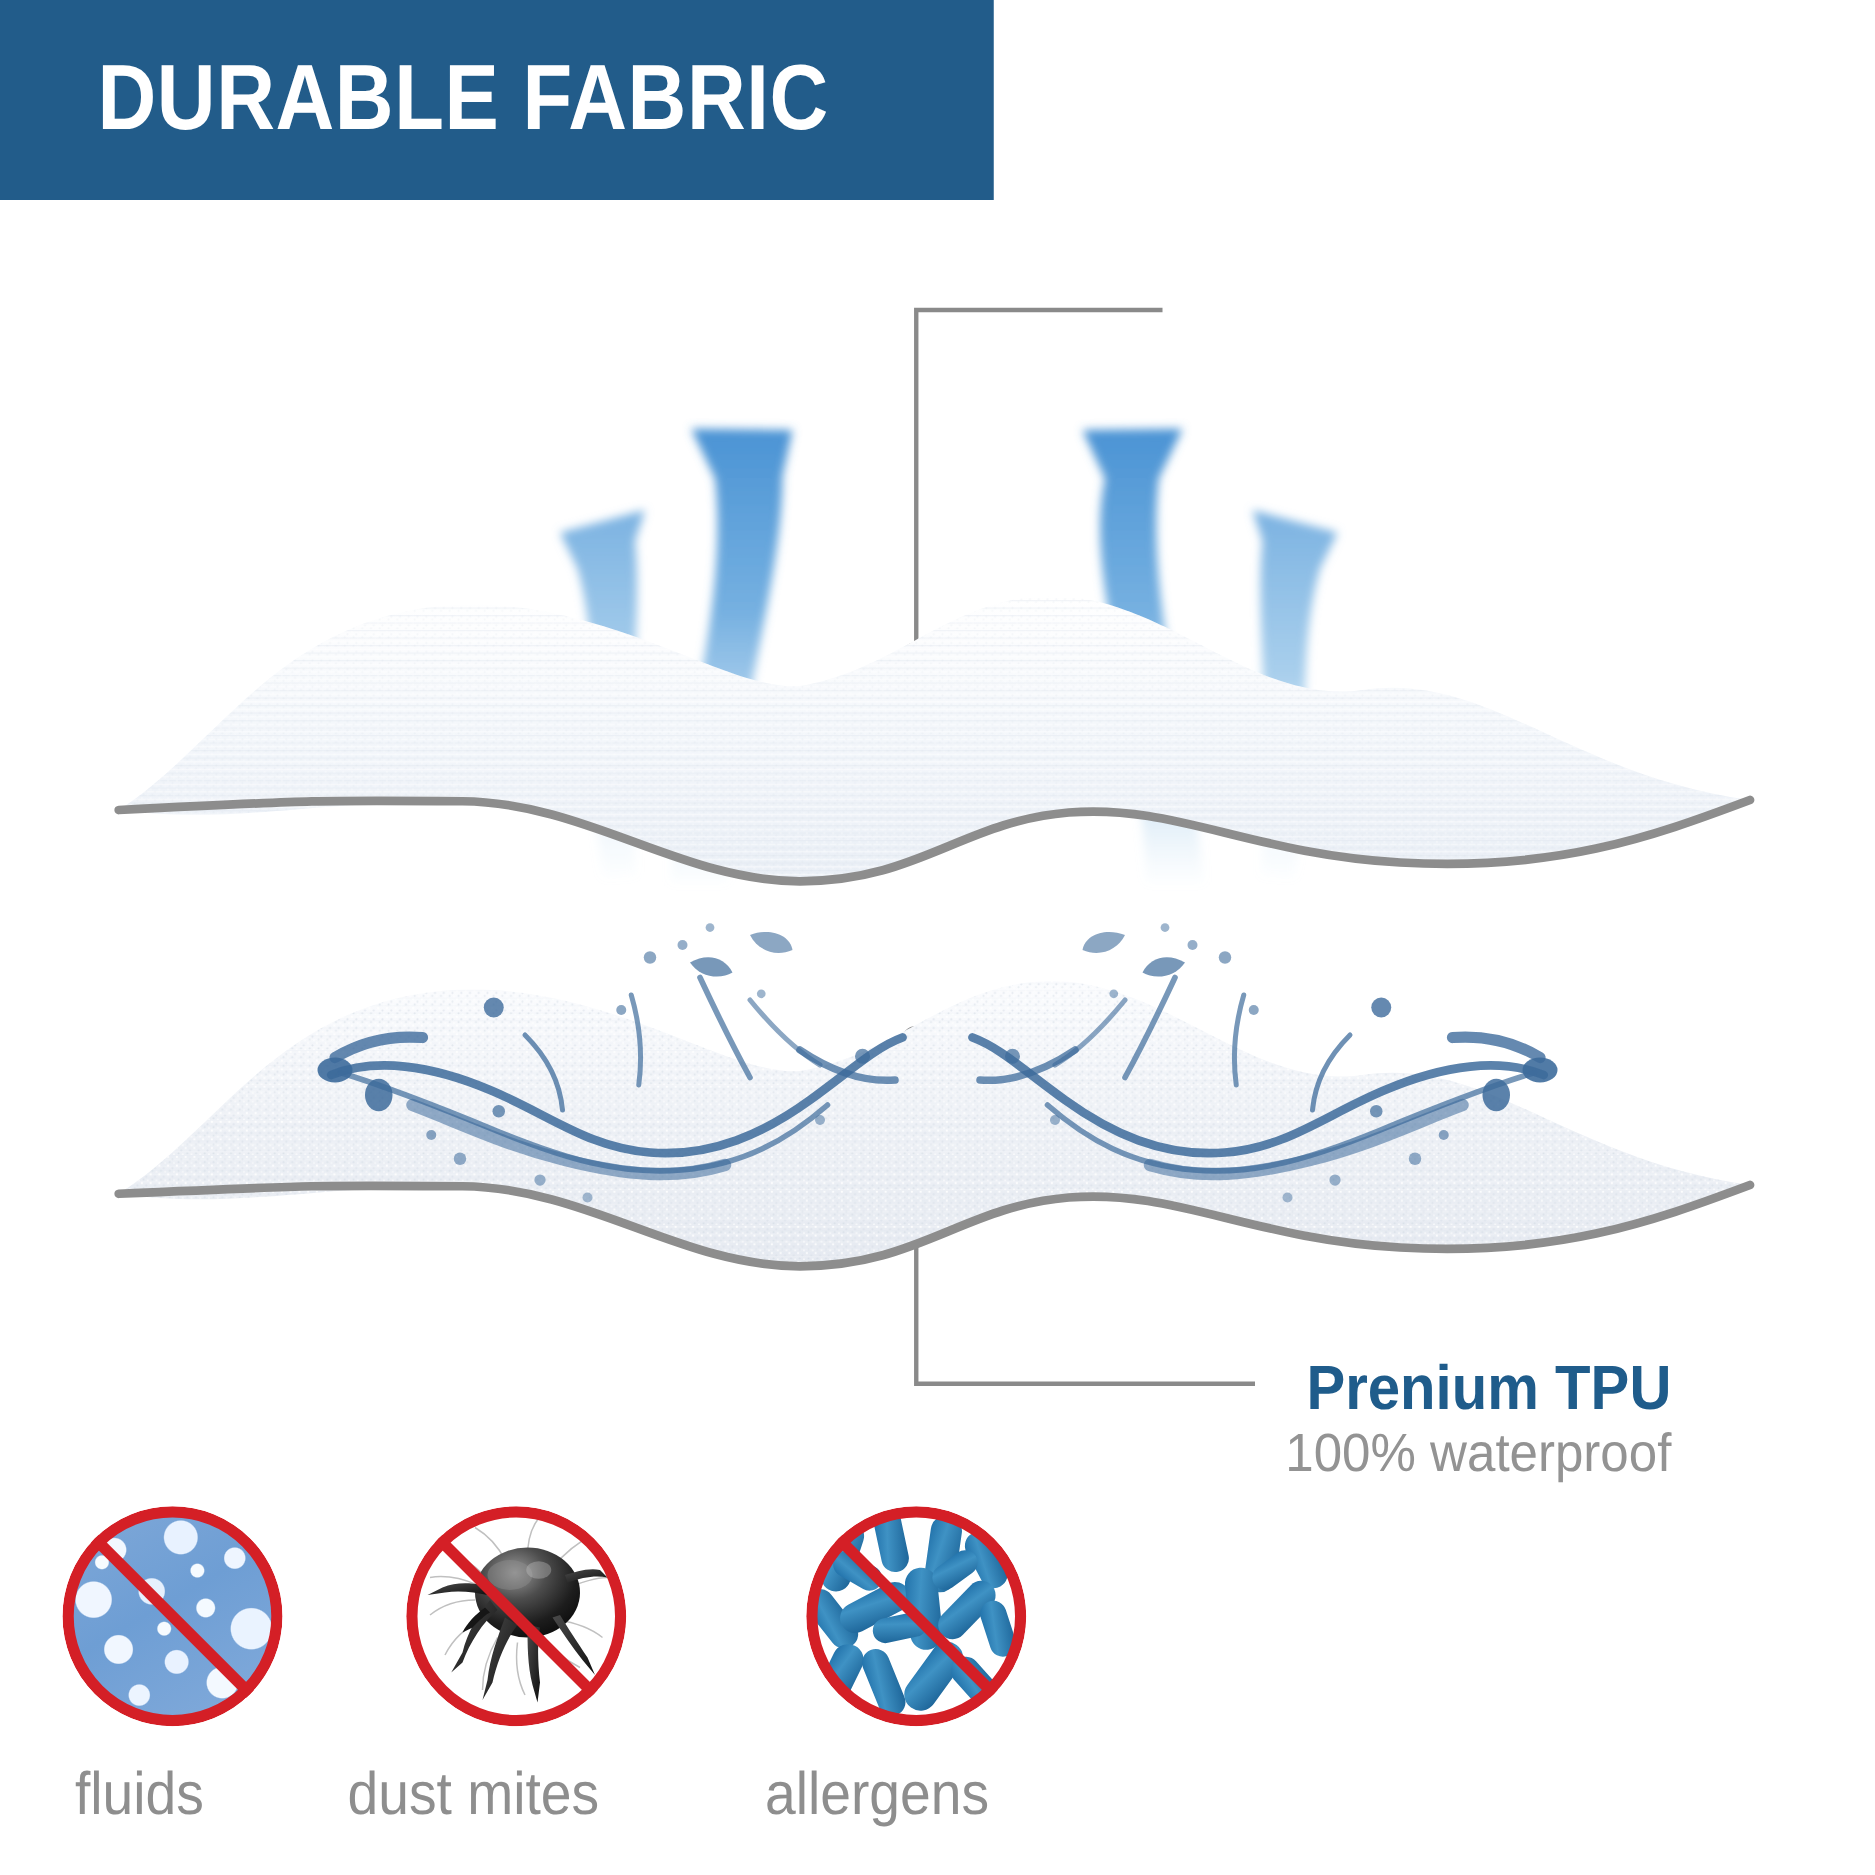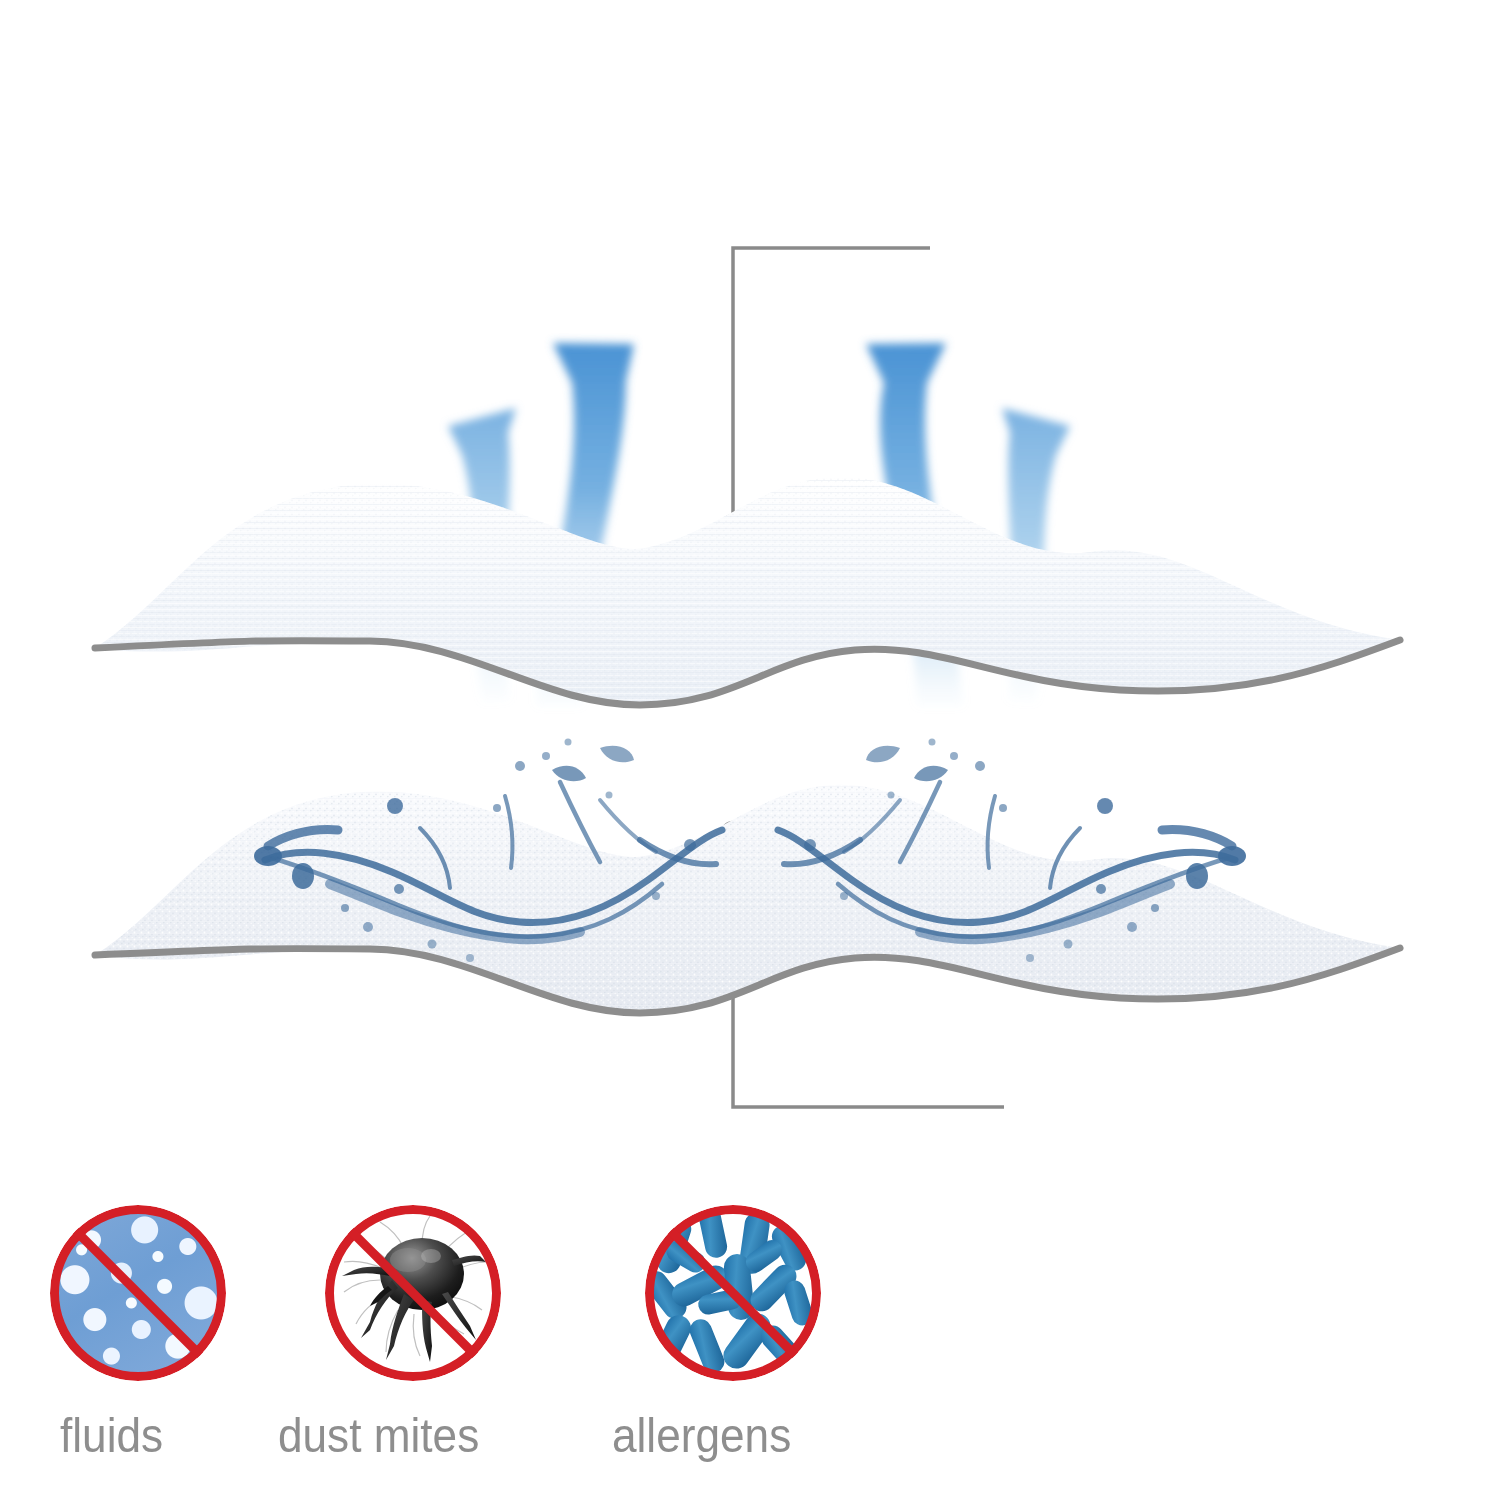--- a/index.html
+++ b/index.html
@@ -96,20 +96,23 @@
     font-size:48px;line-height:52px;color:#8e8e8e;
     transform:scaleX(0.92);transform-origin:left top;
     white-space:nowrap;
   }
 </style>
 </head>
 <body>
 
 <div id="stage">
 
+  <div class="banner">
+    <div class="banner-title">DURABLE FABRIC</div>
+  </div>
 
   <svg class="layer" viewBox="0 0 1500 1500">
     <defs>
 
       <linearGradient id="gTop" x1="0" y1="0" x2="0" y2="1">
         <stop offset="0%" stop-color="#ffffff"></stop>
         <stop offset="45%" stop-color="#f4f7fb"></stop>
         <stop offset="100%" stop-color="#eaeff6"></stop>
       </linearGradient>
       <linearGradient id="gBot" x1="0" y1="0" x2="0" y2="1">
@@ -332,20 +335,24 @@
         <circle cx="609" cy="795" r="3.5" opacity="0.5"></circle>
         <circle cx="656" cy="896" r="4" opacity="0.5"></circle>
         <circle cx="690" cy="845" r="6" opacity="0.7"></circle>
         <path d="M552,770 C 566,762 580,766 586,778 C 576,784 560,782 552,770 Z" opacity="0.7"></path>
         <path d="M600,748 C 616,742 632,748 634,760 C 620,766 606,760 600,748 Z" opacity="0.6"></path>
       </g>
     </g>
   </svg>
 
 
+  <div class="callout" id="callout-tpu">
+    <div class="c-title">Prenium TPU</div>
+    <div class="c-sub">100% waterproof</div>
+  </div>
 
   <div class="badge-group" style="left:0;top:0;">
 
     <div class="badge" style="left:50px;top:1205px;">
       <div class="badge-inner">
         <div class="fx-fluids"></div>
       </div>
       <div class="badge-ring"></div>
       <div class="badge-slash"></div>
     </div>

